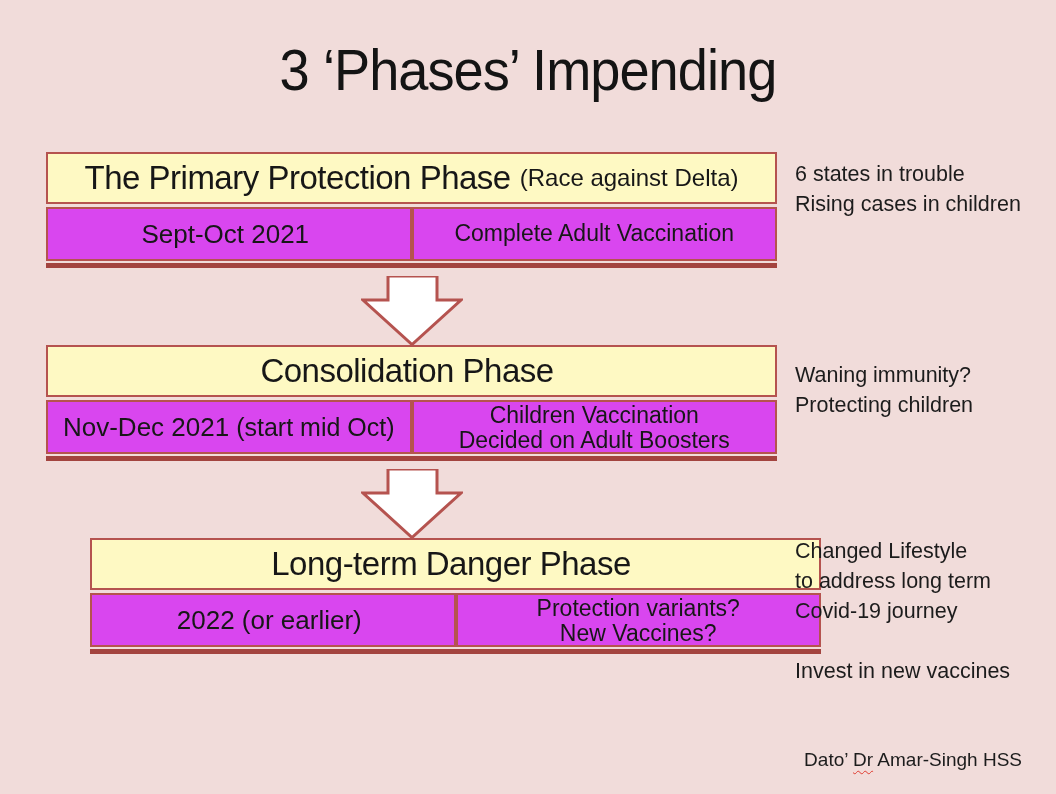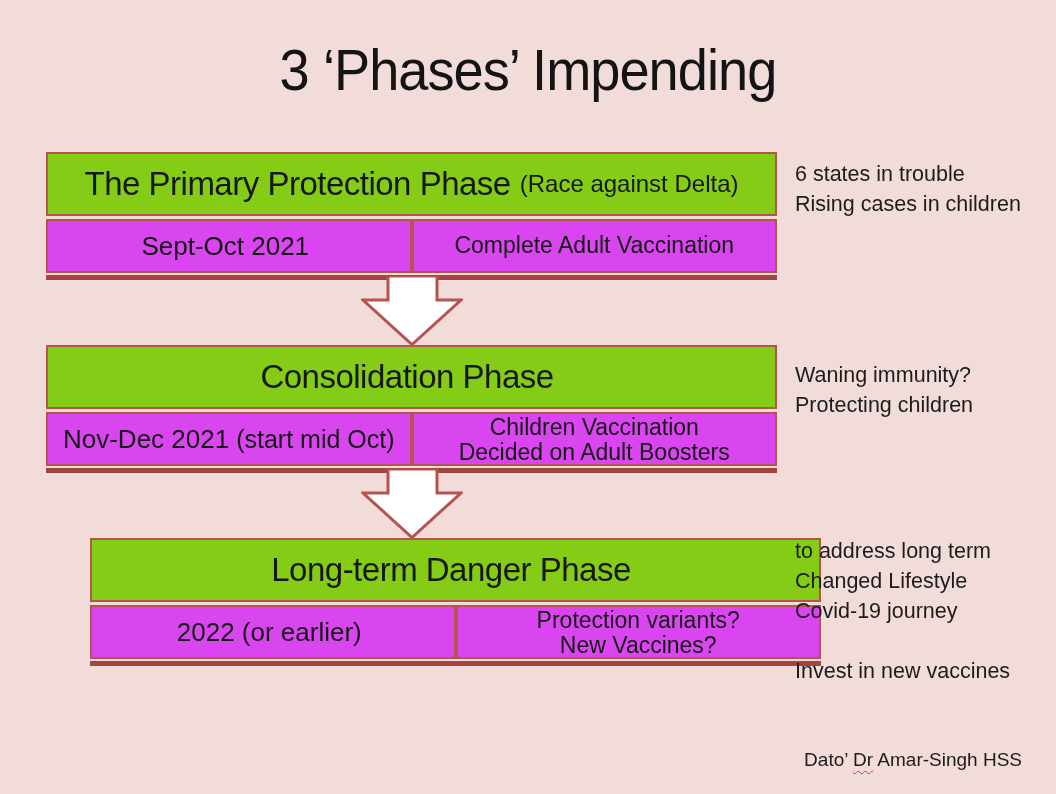--- a/index.html
+++ b/index.html
@@ -28,22 +28,22 @@
   }
 
   
   .phase {
     position: absolute;
     left: 46px;
     width: 731px;
   }
   .phase-header {
     box-sizing: border-box;
-    height: 64px;
-    background: #84cc16;
+    height: 52px;
+    background: #fef9c3;
     border: 2px solid #b5534f;
     display: flex;
     align-items: center;
     justify-content: center;
     white-space: nowrap;
   }
   .phase-header .main {
     font-size: 33px;
     letter-spacing: -0.5px;
     color: #171717;
@@ -195,22 +195,22 @@
     <div class="line">6 states in trouble</div>
     <div class="line">Rising cases in children</div>
   </div>
 
   <div class="annotation" style="top:360px;">
     <div class="line">Waning immunity?</div>
     <div class="line">Protecting children</div>
   </div>
 
   <div class="annotation" style="top:536px;">
+    <div class="line">Changed Lifestyle</div>
     <div class="line">to address long term</div>
-    <div class="line">Changed Lifestyle</div>
     <div class="line">Covid-19 journey</div>
     <div class="line"></div>
     <div class="line">Invest in new vaccines</div>
   </div>
 
   <div class="attribution">
     <span>Dato’ </span><span class="misspelled">Dr</span><span> Amar-Singh HSS</span>
   </div>
 
 </div>

